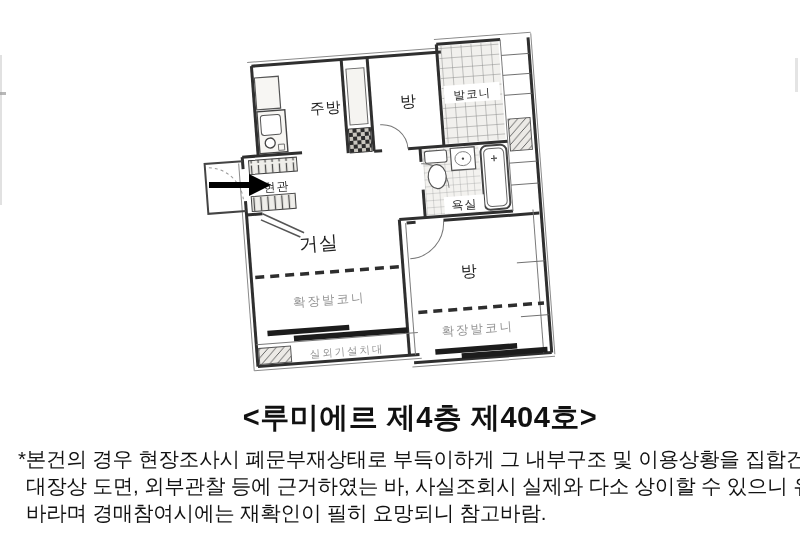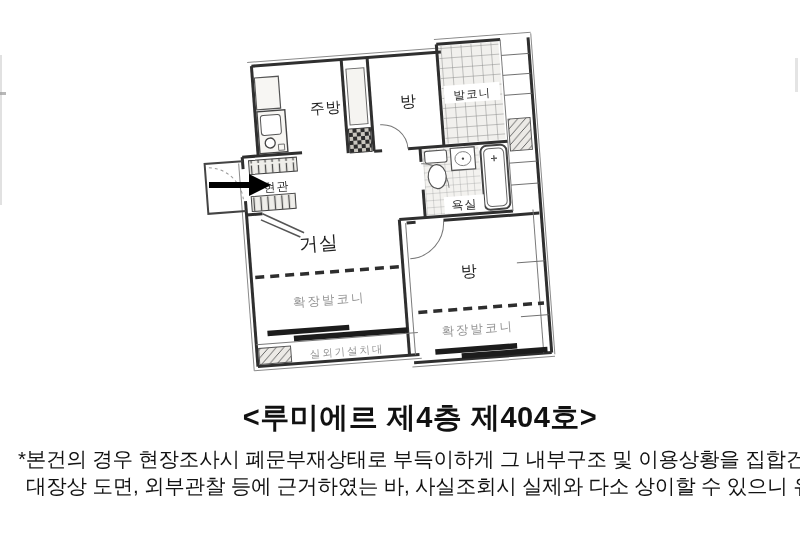--- a/index.html
+++ b/index.html
@@ -193,13 +193,14 @@
   <svg viewBox="0 0 64 28" width="64" height="28" xmlns="http://www.w3.org/2000/svg">
     <polygon points="0,11 40,11 40,3 62,14 40,25 40,17 0,17" fill="#000"></polygon>
   </svg>
 </div>
 
 <div class="title">&lt;루미에르 제4층 제404호&gt;</div>
 
 <div class="note">
   <div class="ln">*본건의 경우 현장조사시 폐문부재상태로 부득이하게 그 내부구조 및 이용상황을 집합건축물</div>
   <div class="ln indent">대장상 도면, 외부관찰 등에 근거하였는 바, 사실조회시 실제와 다소 상이할 수 있으니 유의</div>
+  <div class="ln indent">바라며 경매참여시에는 재확인이 필히 요망되니 참고바람.</div>
 </div>
 
 </body></html>

